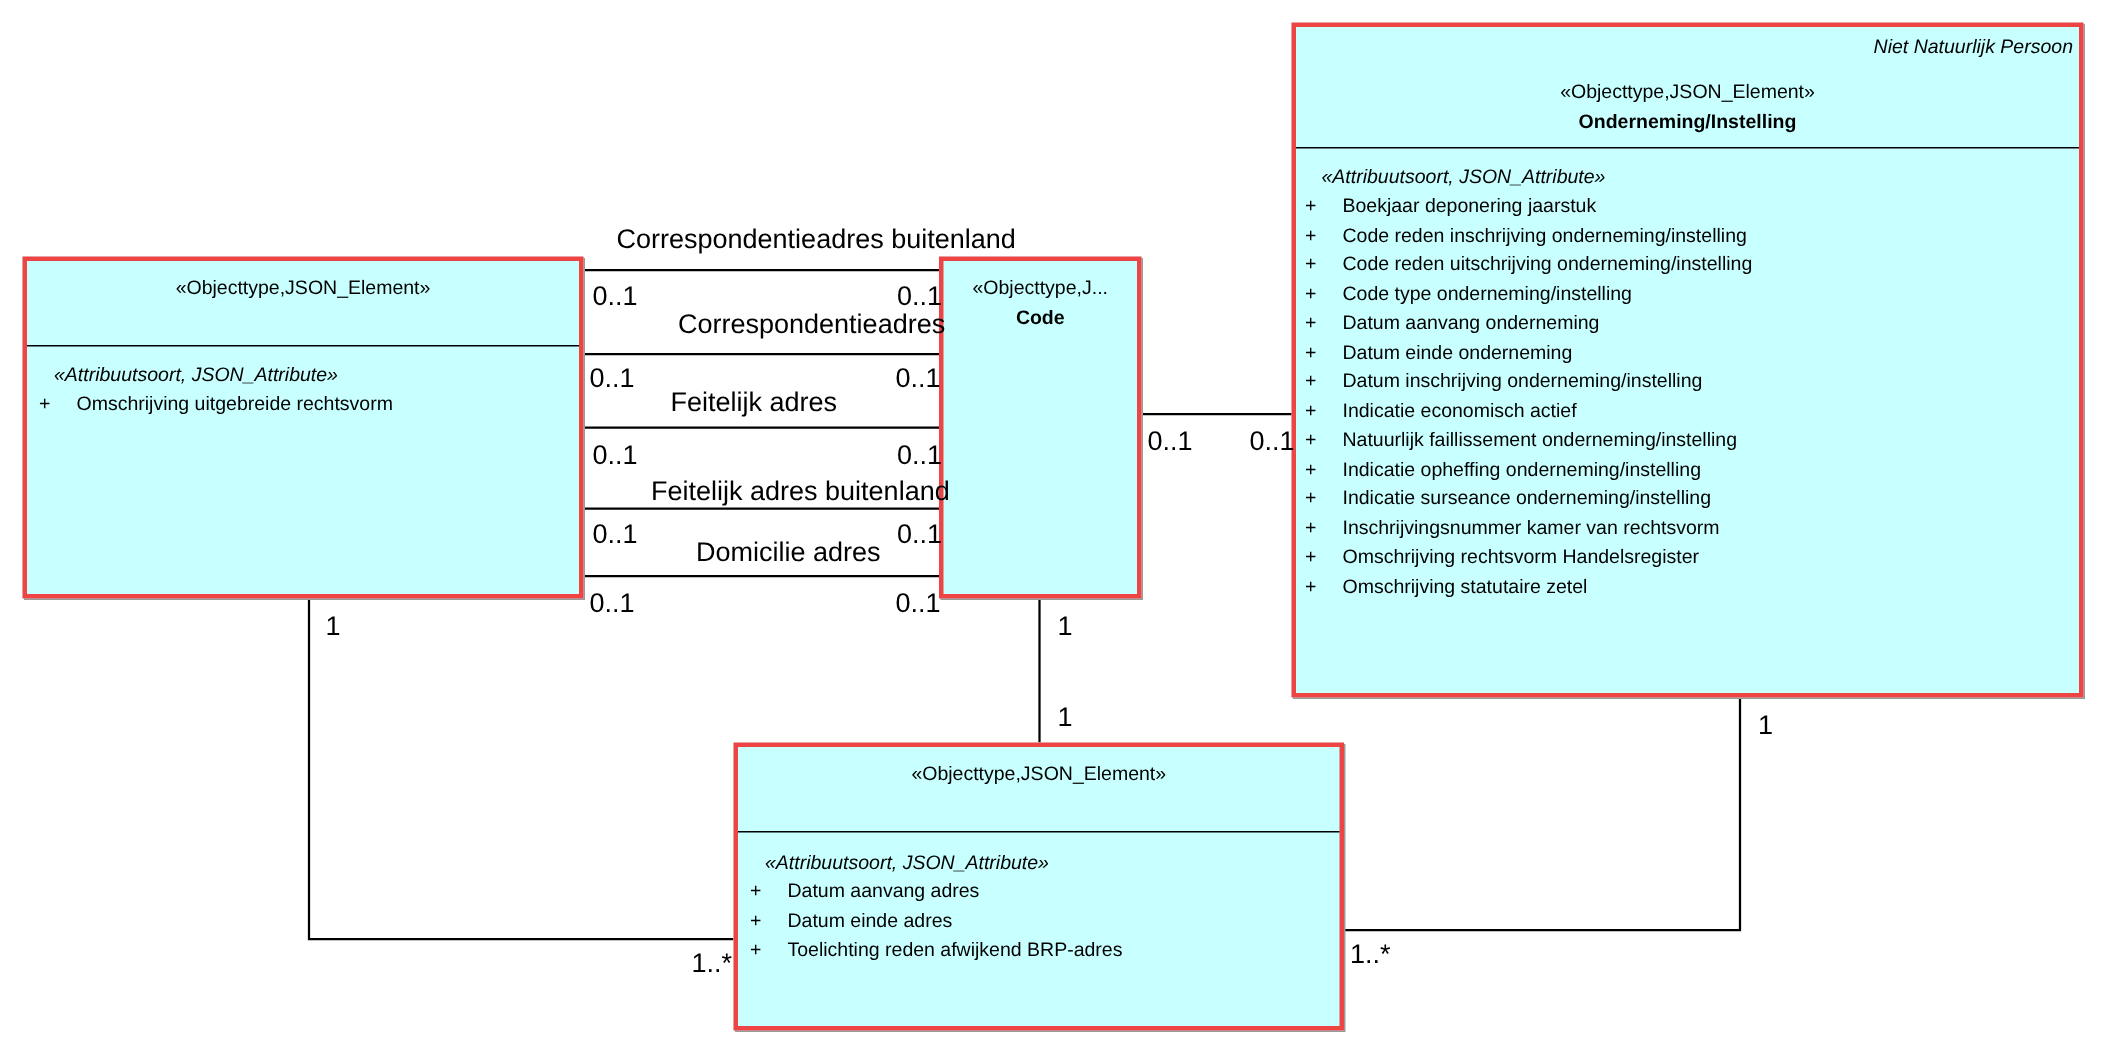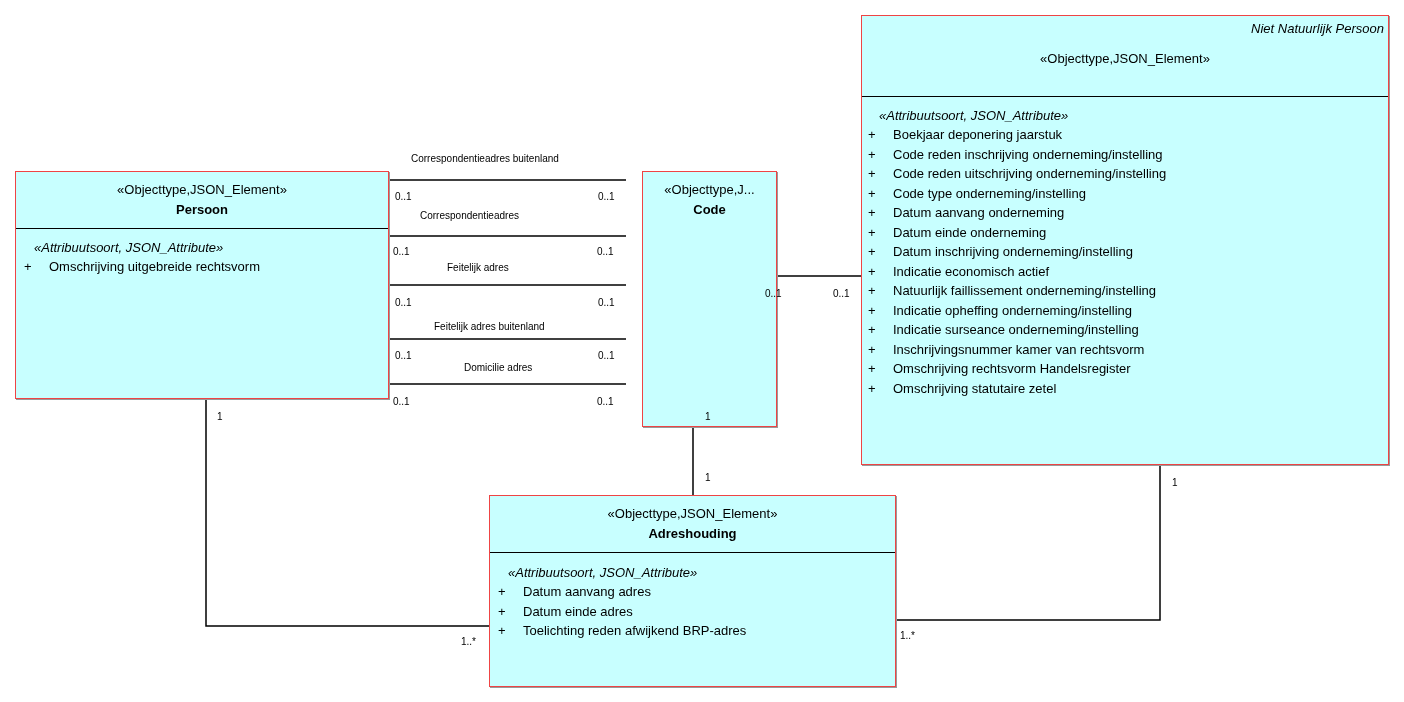--- a/index.html
+++ b/index.html
@@ -1,29 +1,29 @@
 <!DOCTYPE html>
 <html><head>
   <meta charset="utf-8">
   <style>
     html, body { margin: 0; padding: 0; background: #ffffff; }
     body { width: 1404px; height: 702px; position: relative; overflow: hidden;
            font-family: "Liberation Sans", "DejaVu Sans", sans-serif; font-size: 13px; color: #000; }
-    .box { position: absolute; background: #c8ffff; border: 1px solid #ef4444;
+    .box { position: absolute; background: #c8ffff; border: 3px solid #ef4444;
            box-shadow: 1px 1px 0 #9a9a9a; box-sizing: border-box; }
     .hdr { position: absolute; left: 0; right: 0; top: 0; border-bottom: 1px solid #000; box-sizing: border-box; text-align: center; }
     .stereo { display: block; line-height: 20px; white-space: nowrap; }
     .name { display: block; font-weight: bold; line-height: 20px; white-space: nowrap; }
     .tag { position: absolute; right: 4px; top: 5px; font-style: italic; line-height: 16px; white-space: nowrap; }
     .body { position: absolute; left: 0; right: 0; bottom: 0; }
     .attr-stereo { position: absolute; line-height: 18px; white-space: nowrap; font-style: italic; }
     .attr { position: absolute; line-height: 18px; white-space: nowrap; }
     .attr .plus { position: absolute; left: 0; }
     .attr .txt { position: absolute; left: 25px; }
-    .lbl { position: absolute; white-space: nowrap; line-height: 14px; font-size: 10px; }
+    .lbl { position: absolute; white-space: nowrap; line-height: 14px; font-size: 18px; }
     svg.lines { position: absolute; left: 0; top: 0; }
   </style>
 </head>
 <body>
 
 <svg class="lines" width="1404" height="702">
   <g stroke="#000" stroke-width="1.5" fill="none">
 
     <line x1="388" y1="180" x2="626" y2="180"></line>
     <line x1="388" y1="236" x2="626" y2="236"></line>
@@ -37,42 +37,42 @@
 
     <line x1="693" y1="398" x2="693" y2="495"></line>
 
     <polyline points="1160,464 1160,620 895,620"></polyline>
   </g>
 </svg>
 
 <div class="box" style="left:15px; top:171px; width:374px; height:228px;">
   <div class="hdr" style="height:57px; padding-top:8px;">
     <span class="stereo">«Objecttype,JSON_Element»</span>
-    <span class="name">Persoon</span>
   </div>
   <div class="body" style="top:57px;">
     <span class="attr-stereo" style="left:18px; top:10px;">«Attribuutsoort, JSON_Attribute»</span>
     <div class="attr" style="left:8px; top:29px;">
       <span class="plus">+</span>
       <span class="txt">Omschrijving uitgebreide rechtsvorm</span>
     </div>
   </div>
 </div>
 
-<div class="box" style="left:626px; top:171px; width:135px; height:256px;margin-left:16px;">
+<div class="box" style="left:626px; top:171px; width:135px; height:228px;">
   <div class="hdr" style="height:60px; padding-top:8px; border-bottom:none;">
     <span class="stereo">«Objecttype,J...</span>
     <span class="name">Code</span>
   </div>
 </div>
 
 <div class="box" style="left:861px; top:15px; width:528px; height:450px;">
   <span class="tag">Niet Natuurlijk Persoon</span>
   <div class="hdr" style="height:81px; padding-top:33px;">
     <span class="stereo">«Objecttype,JSON_Element»</span>
+    <span class="name">Onderneming/Instelling</span>
   </div>
   <div class="body" id="ond-body" style="top:81px;">
     <span class="attr-stereo" style="left:17px; top:10px;">«Attribuutsoort, JSON_Attribute»</span>
   <div class="attr" style="left: 6px; top: 29px;">
         <span class="plus">+</span>
         <span class="txt">Boekjaar deponering jaarstuk</span>
       </div>
       <div class="attr" style="left: 6px; top: 48.5px;">
         <span class="plus">+</span>
         <span class="txt">Code reden inschrijving onderneming/instelling</span>
@@ -124,21 +124,20 @@
       <div class="attr" style="left: 6px; top: 282.5px;">
         <span class="plus">+</span>
         <span class="txt">Omschrijving statutaire zetel</span>
       </div>
     </div>
 </div>
 
 <div class="box" style="left:489px; top:495px; width:407px; height:192px;">
   <div class="hdr" style="height:57px; padding-top:8px;">
     <span class="stereo">«Objecttype,JSON_Element»</span>
-    <span class="name">Adreshouding</span>
   </div>
   <div class="body" id="adh-body" style="top:57px;">
     <span class="attr-stereo" style="left:18px; top:11px;">«Attribuutsoort, JSON_Attribute»</span>
   <div class="attr" style="left: 8px; top: 30px;">
         <span class="plus">+</span>
         <span class="txt">Datum aanvang adres</span>
       </div>
       <div class="attr" style="left: 8px; top: 49.5px;">
         <span class="plus">+</span>
         <span class="txt">Datum einde adres</span>
@@ -147,21 +146,21 @@
         <span class="plus">+</span>
         <span class="txt">Toelichting reden afwijkend BRP-adres</span>
       </div>
     </div>
 </div>
 
 <span class="lbl" style="left:411px; top:152px;">Correspondentieadres buitenland</span>
 <span class="lbl" style="left:395px; top:190px;">0..1</span>
 <span class="lbl" style="left:598px; top:190px;">0..1</span>
 
-<span class="lbl" style="left:420px; top:209px;">Correspondentieadres</span>
+<span class="lbl" style="left:452px; top:209px;">Correspondentieadres</span>
 <span class="lbl" style="left:393px; top:245px;">0..1</span>
 <span class="lbl" style="left:597px; top:245px;">0..1</span>
 
 <span class="lbl" style="left:447px; top:261px;">Feitelijk adres</span>
 <span class="lbl" style="left:395px; top:296px;">0..1</span>
 <span class="lbl" style="left:598px; top:296px;">0..1</span>
 
 <span class="lbl" style="left:434px; top:320px;">Feitelijk adres buitenland</span>
 <span class="lbl" style="left:395px; top:349px;">0..1</span>
 <span class="lbl" style="left:598px; top:349px;">0..1</span>

